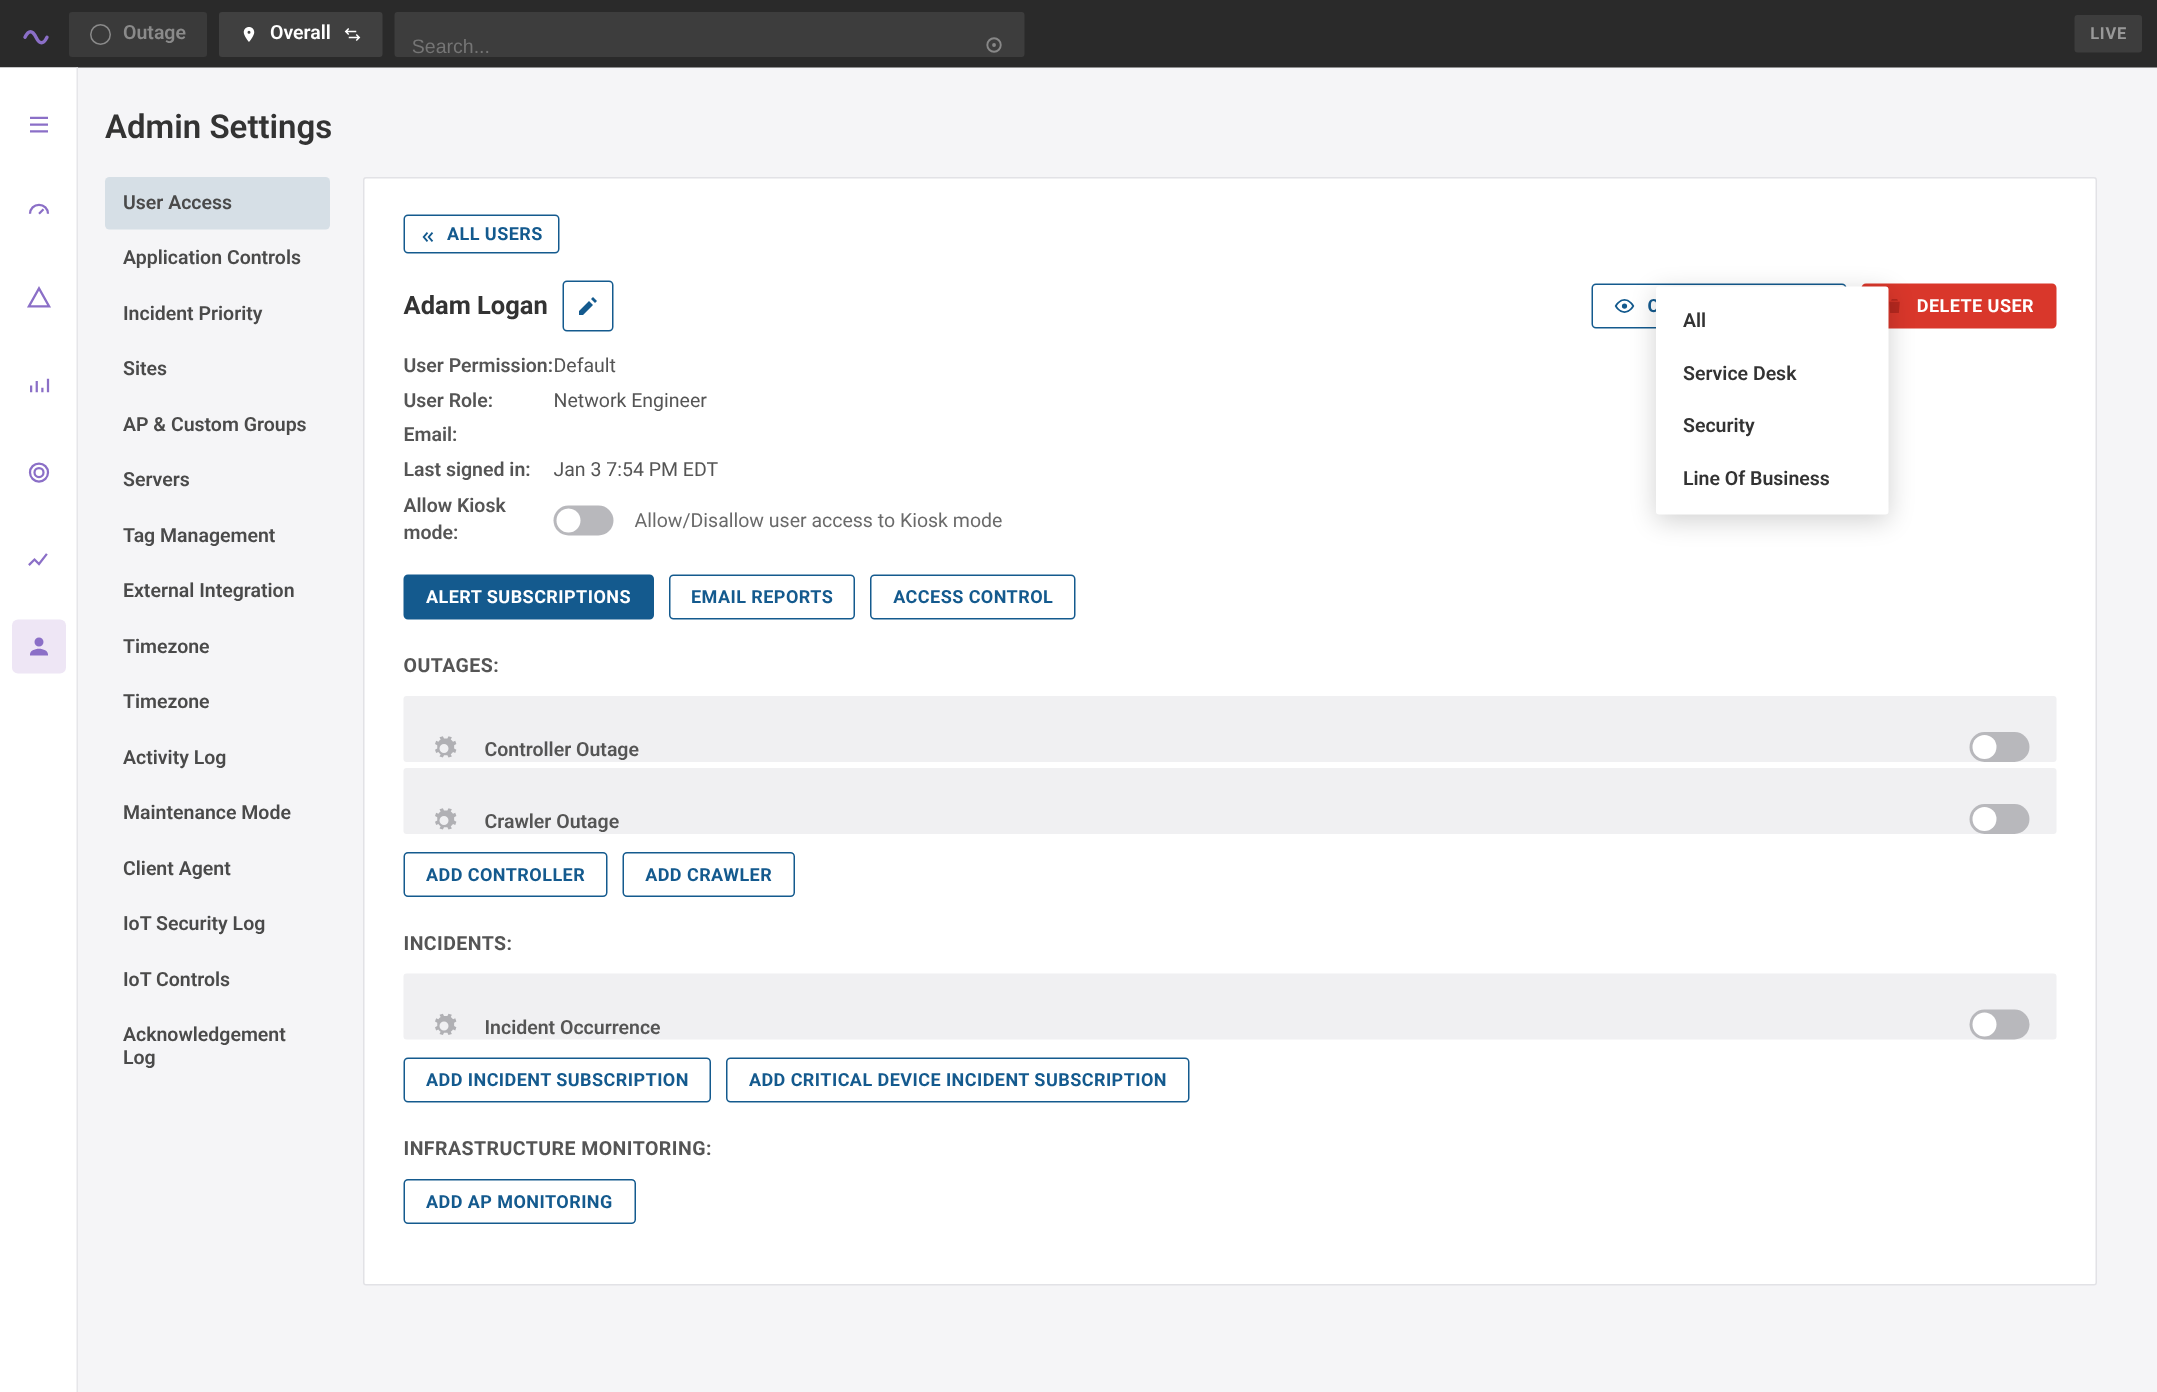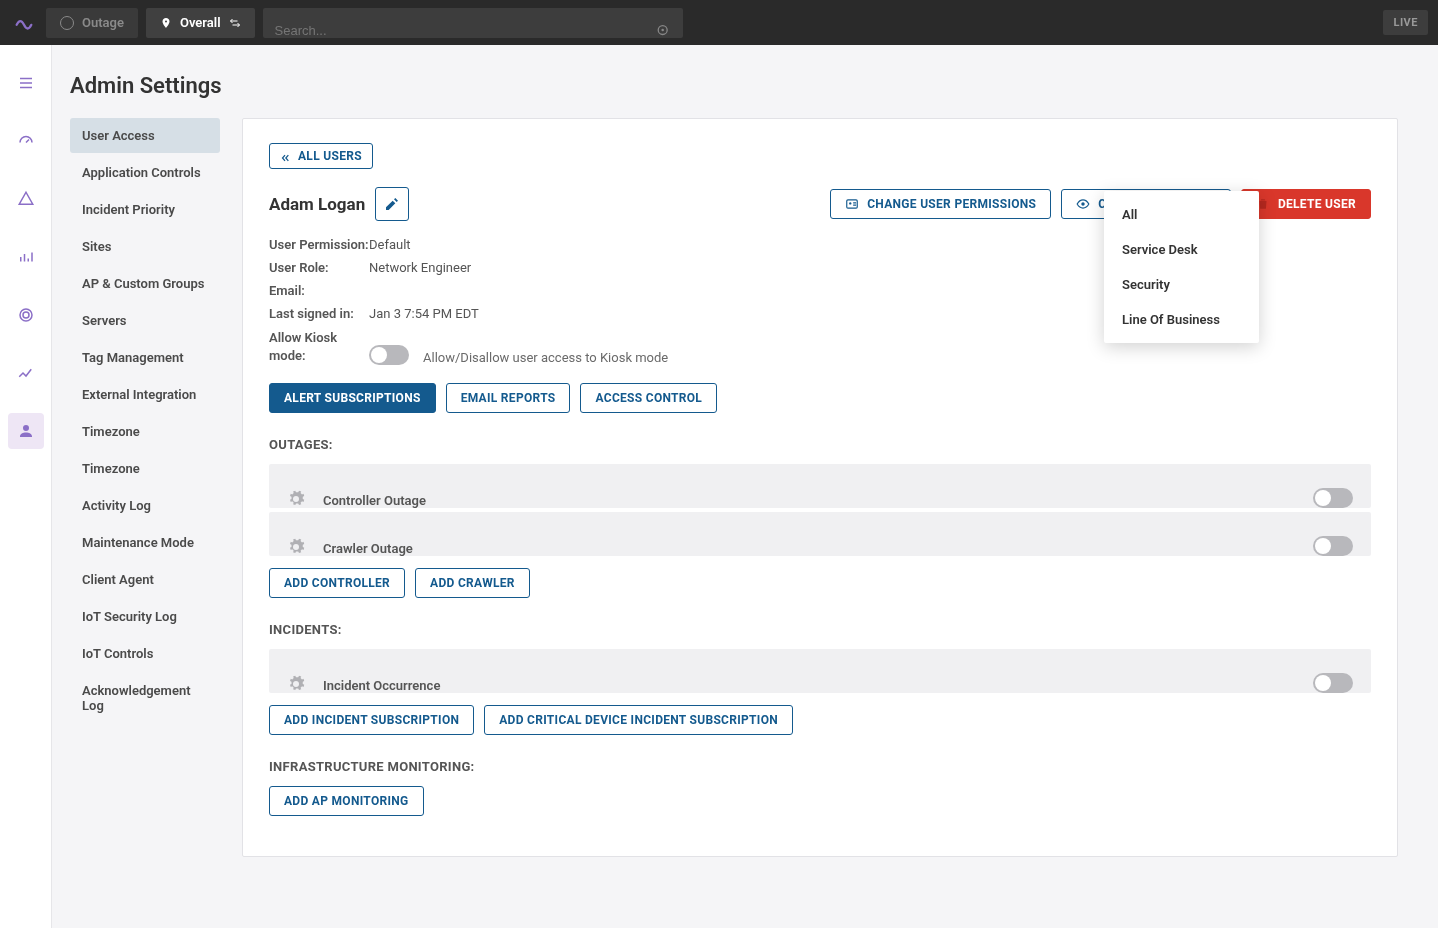--- a/index.html
+++ b/index.html
@@ -33,21 +33,21 @@
 .btn-solid-red{color:#fff;background:#d9372b;border-color:#d9372b}
 .btn-outline-blue.small{padding:5px 10px;font-size:12px}
 .hdr{display:flex;align-items:center;margin-top:18px;gap:10px}
 .username{font-size:17px;font-weight:700;color:#333}
 .edit-btn{width:34px;height:34px;border:1px solid #145a8e;border-radius:3px;display:flex;align-items:center;justify-content:center;cursor:pointer}
 .hdr-actions{margin-left:auto;display:flex;gap:10px}
 .meta{margin-top:16px;font-size:13px}
 .meta-row{display:flex;margin-bottom:8px}
 .meta-label{width:100px;color:#555;font-weight:600}
 .meta-val{color:#555}
-.kiosk-row{display:flex;align-items:flex-end;gap:14px;margin-top:2px}
+.kiosk-row{display:flex;align-items:center;gap:14px;margin-top:2px}
 .kiosk-label{width:86px;color:#555;font-weight:600;font-size:13px;line-height:1.4}
 .kiosk-desc{color:#6a6a6a;font-size:13px}
 .toggle{width:40px;height:20px;background:#b8b8bc;border-radius:10px;position:relative;cursor:pointer;flex-shrink:0}
 .toggle::after{content:"";position:absolute;width:16px;height:16px;background:#fff;border-radius:50%;top:2px;left:2px}
 .tabs{display:flex;gap:10px;margin-top:18px}
 .section-head{font-size:13px;font-weight:700;color:#555;letter-spacing:.3px;margin:24px 0 12px 0}
 .sub-row{background:#f0f0f2;height:44px;display:flex;align-items:flex-end;padding:0 18px;margin-bottom:4px;gap:18px;border-radius:2px}
 .sub-row .gear{color:#b0b0b4}
 .sub-row .label{font-size:13px;color:#555;font-weight:600}
 .sub-row .toggle{margin-left:auto}
@@ -162,28 +162,20 @@
         <div class="hdr">
           <span class="username">Adam Logan</span>
           <div class="edit-btn">
             <svg width="16" height="16" viewBox="0 0 24 24">
                 <path fill="#145a8e" d="M3 17l10-10 4 4-10 10H3v-4zM15 5l2-2 4 4-2 2-4-4z"></path>
               </svg>
           </div>
           <div class="hdr-actions">
             <div class="btn btn-outline-blue">
               <svg width="14" height="14" viewBox="0 0 24 24">
-                  <rect x="3" y="5" width="18" height="14" rx="2" stroke="#145a8e" stroke-width="2" fill="none"></rect>
-                  <circle cx="9" cy="11" r="2" fill="#145a8e"></circle>
-                  <path stroke="#145a8e" stroke-width="2" d="M14 10h5M14 14h5"></path>
-                </svg>
-              <span>CHANGE USER PERMISSIONS</span>
-            </div>
-            <div class="btn btn-outline-blue">
-              <svg width="14" height="14" viewBox="0 0 24 24">
                   <path stroke="#145a8e" stroke-width="2" fill="none" d="M2 12s4-7 10-7 10 7 10 7-4 7-10 7-10-7-10-7z"></path>
                   <circle cx="12" cy="12" r="3" fill="#145a8e"></circle>
                 </svg>
               <span>CHANGE USER ROLE</span>
             </div>
             <div class="btn btn-solid-red">
               <svg width="14" height="14" viewBox="0 0 24 24">
                   <path fill="#b5281f" d="M6 7h12l-1 13H7L6 7zm3-3h6l1 2H8l1-2z"></path>
                 </svg>
               <span>DELETE USER</span>

